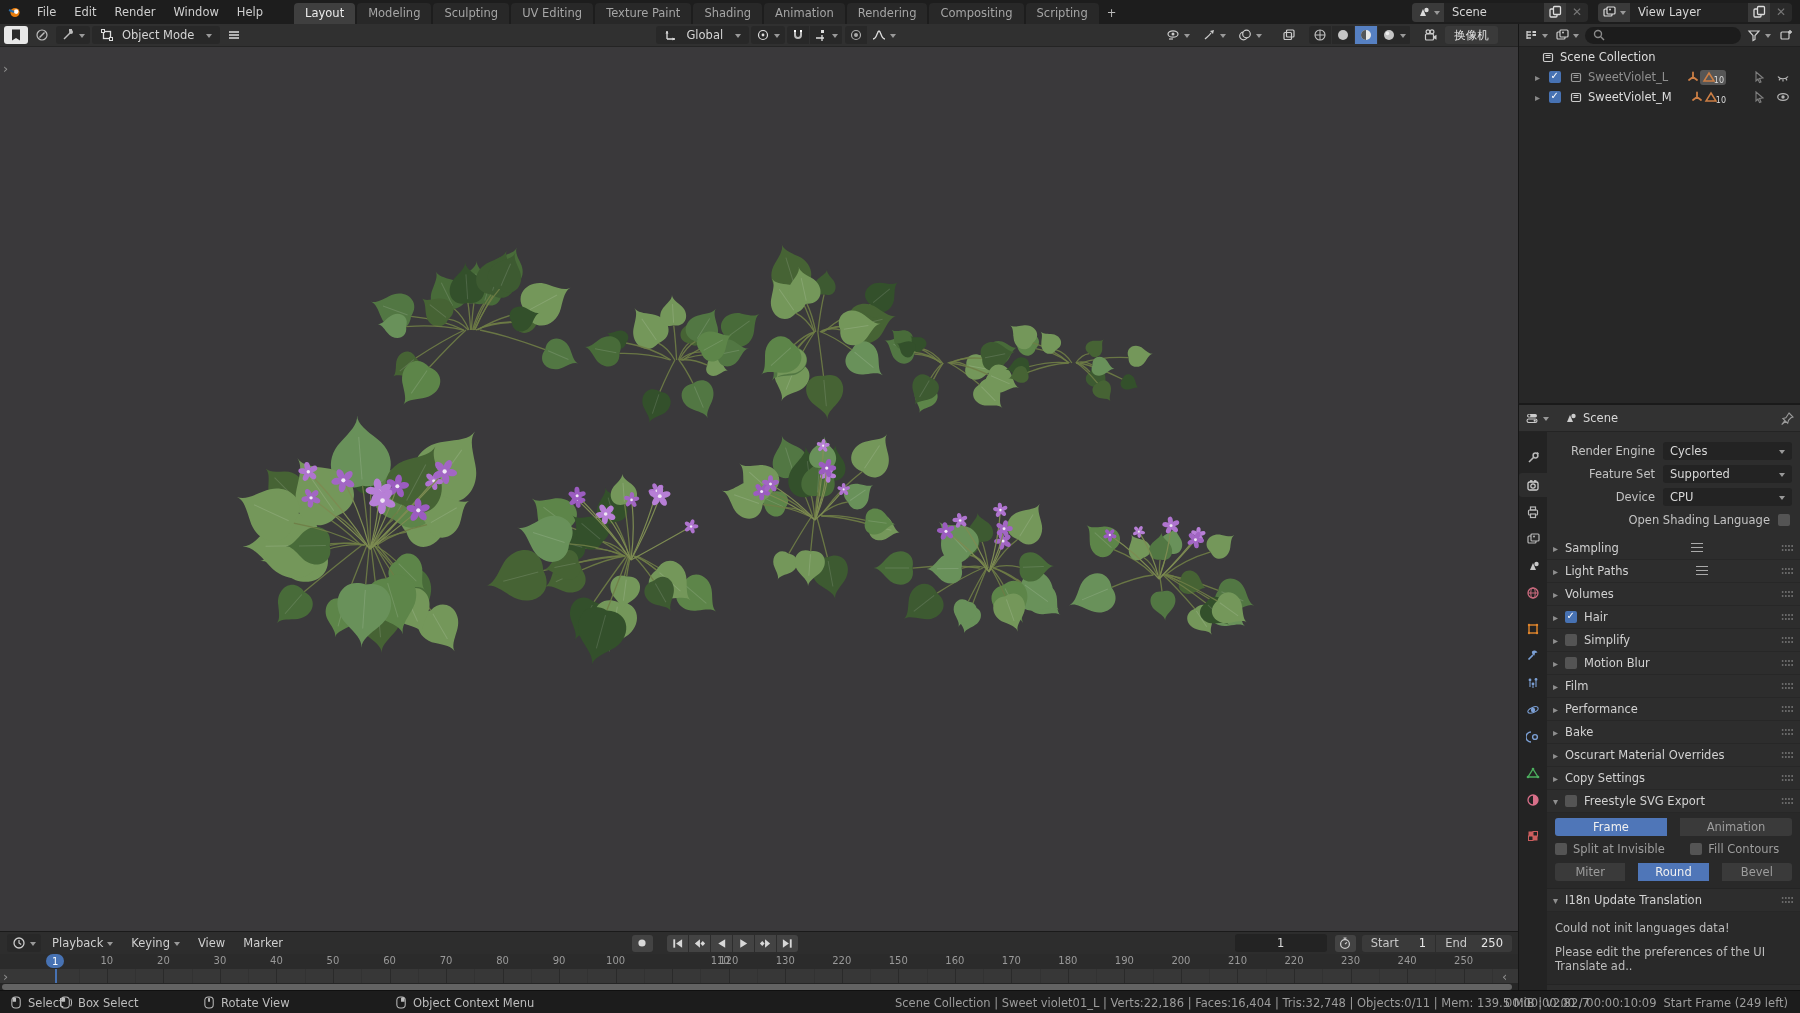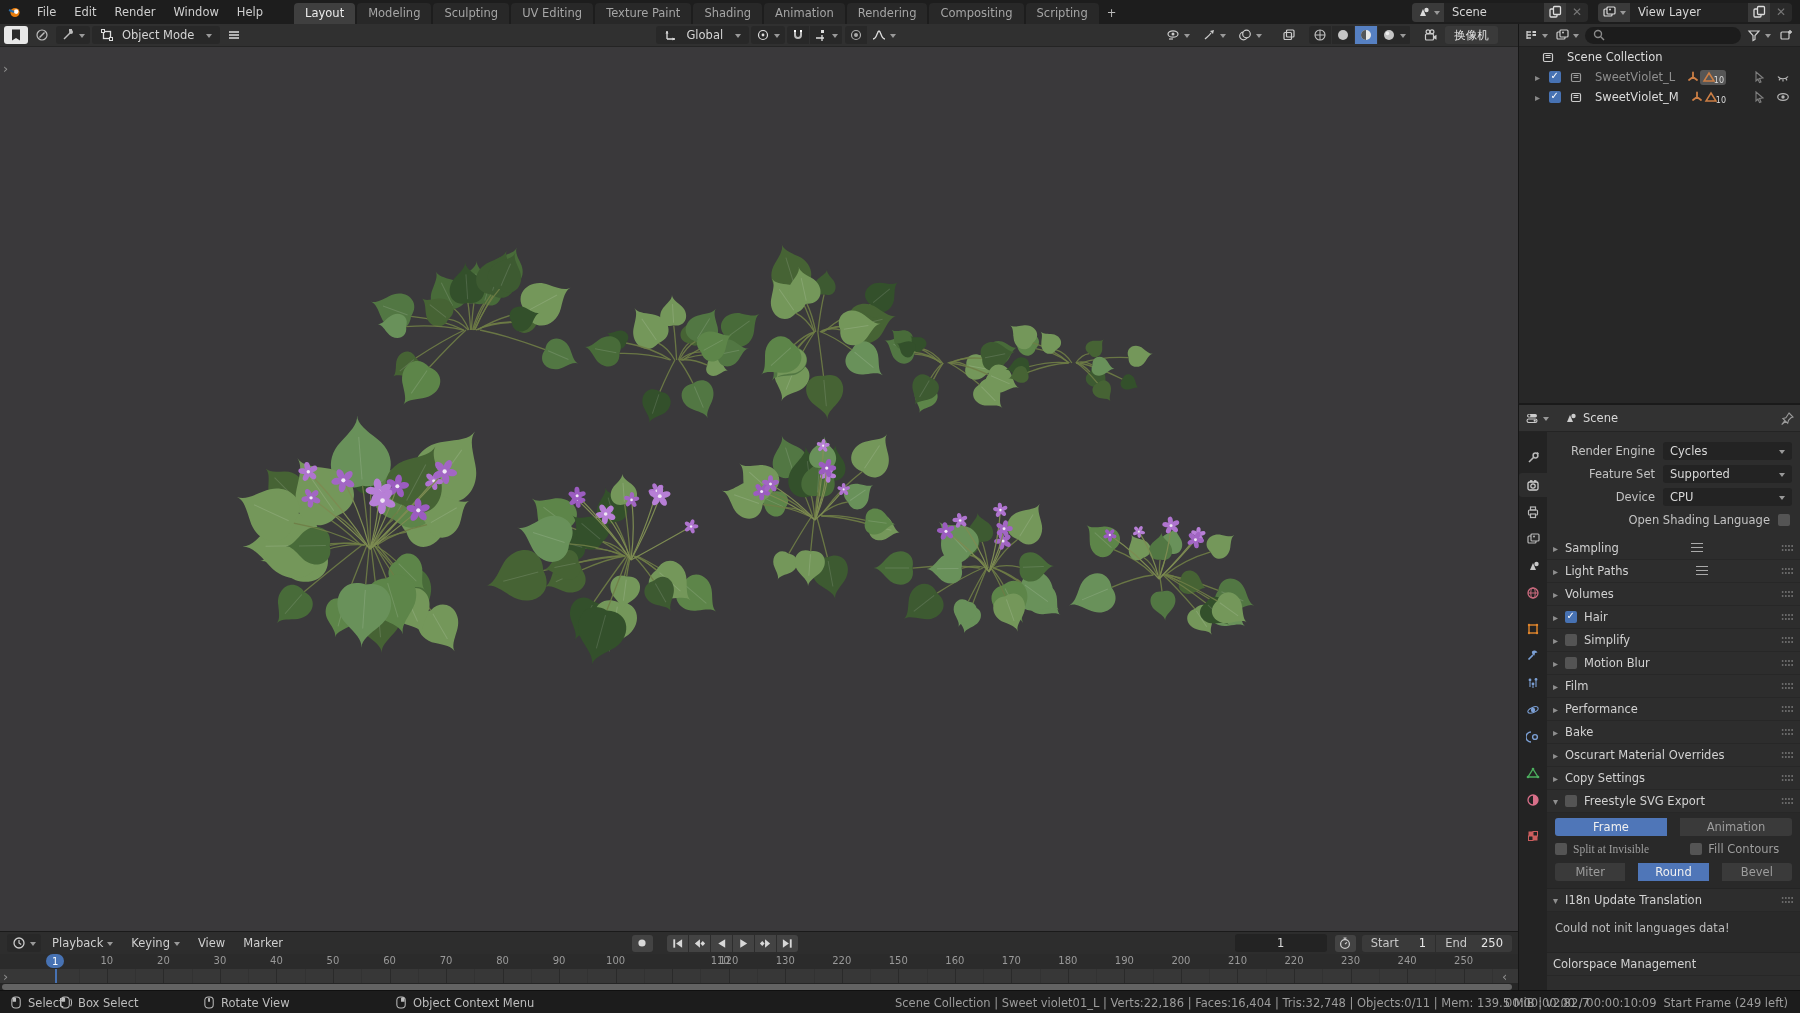--- a/index.html
+++ b/index.html
@@ -33,21 +33,21 @@
 
   
   #viewport { left:0; top:47px; width:1518px; height:884px; background:#3a393b; }
   .edge-chev { color:#8f8f8f; font-size:13px; }
 
   
   #outliner { left:1518px; top:24px; width:282px; height:379px; background:#272727; border-left:1px solid #161616;}
   #outliner-header { height:23px; background:#2e2e2e; display:flex; align-items:center; padding:0 5px; border-bottom:1px solid #202020;}
   #ol-search { flex:1; background:#1c1c1c; border-radius:9px; height:17px; display:flex; align-items:center; padding:0 7px; margin:0 6px; }
   .ol-row { display:flex; align-items:center; height:20px; padding-left:6px; }
-  .ol-name { margin-left:12px; color:#dcdcdc; }
+  .ol-name { margin-left:5px; color:#dcdcdc; }
   .ol-name.dim { color:#8f8f8f; }
   .badge-num { font-size:8px; color:#ddd; margin-left:-2px; margin-top:6px; }
   .badge-hl { background:#565656; border-radius:3px; padding:0 2px; display:flex; align-items:center;}
 
   
   #props { left:1518px; top:403px; width:282px; height:587px; background:#2d2d2d; border-left:1px solid #161616; border-top:2px solid #1a1a1a; }
   #props-tabs { position:absolute; left:0; top:27px; width:28px; bottom:0; background:#232323; display:flex; flex-direction:column; align-items:center; padding-top:14px;}
   .ptab { width:28px; height:24px; display:flex; align-items:center; justify-content:center; margin-bottom:3px; border-radius:3px 0 0 3px;}
   .ptab.active { background:#2d2d2d; }
   .ptab-gap { height:9px; }
@@ -1351,21 +1351,21 @@
         <span class="cb" style="margin-right: 7px;"></span>
         <span>Freestyle SVG Export</span>
         <span class="drag-dots"></span>
       </div>
       <div class="panel-body">
         <div class="btn-seg">
           <div class="on">Frame</div>
           <div>Animation</div>
         </div>
         <div class="row" style="margin-bottom: 7px;">
-          <div class="row" style="flex: 1 1 0%; gap: 6px; font-family: Liberation Serif, serif;">
+          <div class="row" style="flex: 1 1 0%; gap: 6px;">
             <span class="cb"></span>
             <span class="muted">Split at Invisible</span>
           </div>
           <div class="row" style="flex: 1 1 0%; gap: 6px; padding-left: 8px; justify-content: center;">
             <span class="cb"></span>
             <span class="muted">Fill Contours</span>
           </div>
         </div>
         <div class="btn-seg" style="margin-bottom: 0px;">
           <div>Miter</div>
@@ -1373,20 +1373,21 @@
           <div>Bevel</div>
         </div>
       </div>
       <div class="panel-hdr">
         <span class="panel-arrow">▾</span>
         <span>I18n Update Translation</span>
         <span class="drag-dots"></span>
       </div>
       <div class="panel-body">
         <div style="color: rgb(188, 188, 188); padding: 4px 0px 10px;">Could not init languages data!</div>
+        <div style="color: rgb(188, 188, 188); padding: 0px 0px 4px;">Please edit the preferences of the UI Translate ad..</div>
       </div>
       <div class="panel-hdr">
         <span>Colorspace Management</span>
       </div>
     </div>
 </div>
 
 <div id="timeline" class="abs">
   <div id="tl-header">
     <div class="hdr-btn" style="margin-left:2px">

